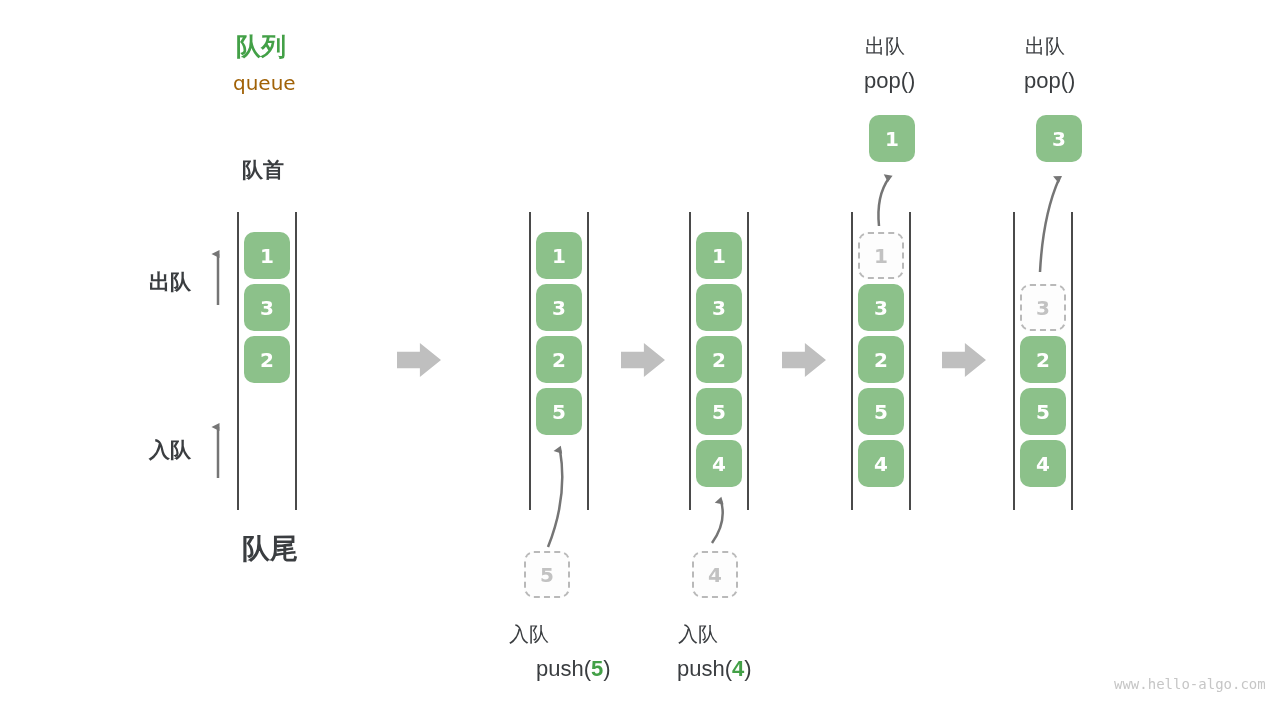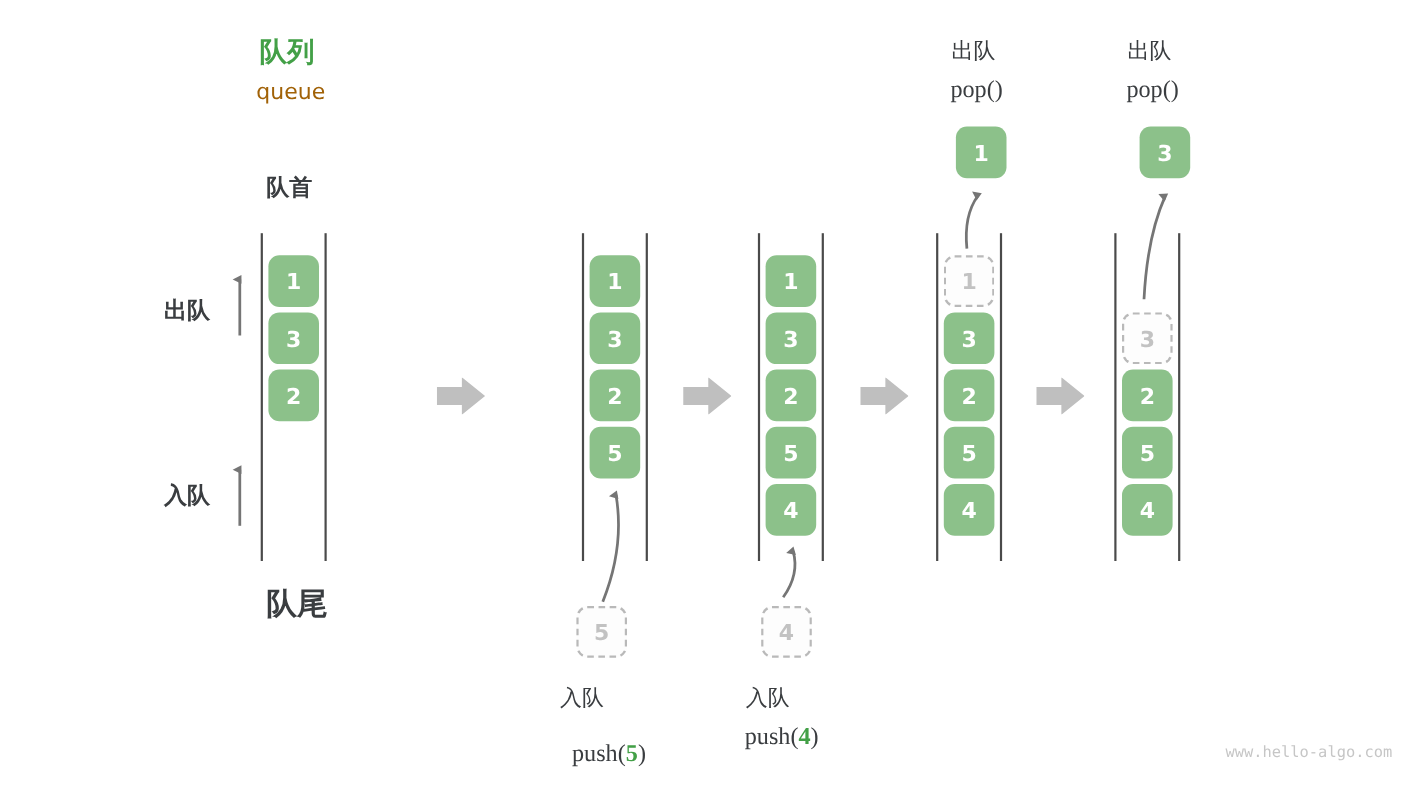--- a/index.html
+++ b/index.html
@@ -54,21 +54,21 @@
   .block-arrow {
     position: absolute;
     width: 44px; height: 34px;
     background: #bfbfbf;
     clip-path: polygon(0 26%, 52% 26%, 52% 0, 100% 50%, 52% 100%, 52% 74%, 0 74%);
   }
 
   .op-label { position: absolute; font-size: 20px; color: #3a3d40; }
   .op-code  {
     position: absolute;
-    font-family: Liberation Serif, serif;
+    font-family: Liberation Sans, sans-serif;
     font-size: 22px; color: #3a3d40;
   }
   .op-code .arg { color: #43a047; font-weight: bold; }
 
   .watermark {
     left: 1078px; top: 676px;
     font-family: "DejaVu Sans Mono", "Liberation Mono", monospace;
     font-size: 14px; color: #c6c6c6; margin-left: 36px;
   }
 
@@ -94,21 +94,21 @@
   <div class="block-arrow" style="left:621px; top:343px;"></div>
   <div class="block-arrow" style="left:782px; top:343px;"></div>
   <div class="block-arrow" style="left:942px; top:343px;"></div>
 
   <div class="op-label" style="left:865px; top:33px;">出队</div>
   <div class="op-code" style="left:864px; top:68px;">pop()</div>
   <div class="op-label" style="left:1025px; top:33px;">出队</div>
   <div class="op-code" style="left:1024px; top:68px;">pop()</div>
 
   <div class="op-label" style="left:509px; top:621px;">入队</div>
-  <div class="op-code" style="left:520px; top:656px;margin-top:16px;"><span>push(</span><span class="arg">5</span><span>)</span></div>
+  <div class="op-code" style="left:536px; top:656px;"><span>push(</span><span class="arg">5</span><span>)</span></div>
   <div class="op-label" style="left:678px; top:621px;">入队</div>
   <div class="op-code" style="left:677px; top:656px;"><span>push(</span><span class="arg">4</span><span>)</span></div>
 
   <svg class="overlay" viewBox="0 0 1280 720">
     <defs>
       <marker id="ah" markerWidth="9" markerHeight="9" refX="4.5" refY="7" orient="auto-start-reverse" markerUnits="userSpaceOnUse">
         <path d="M0.5,8.5 L4.5,0.5 L8.5,8.5 Z" fill="#757575"></path>
       </marker>
     </defs>
 

